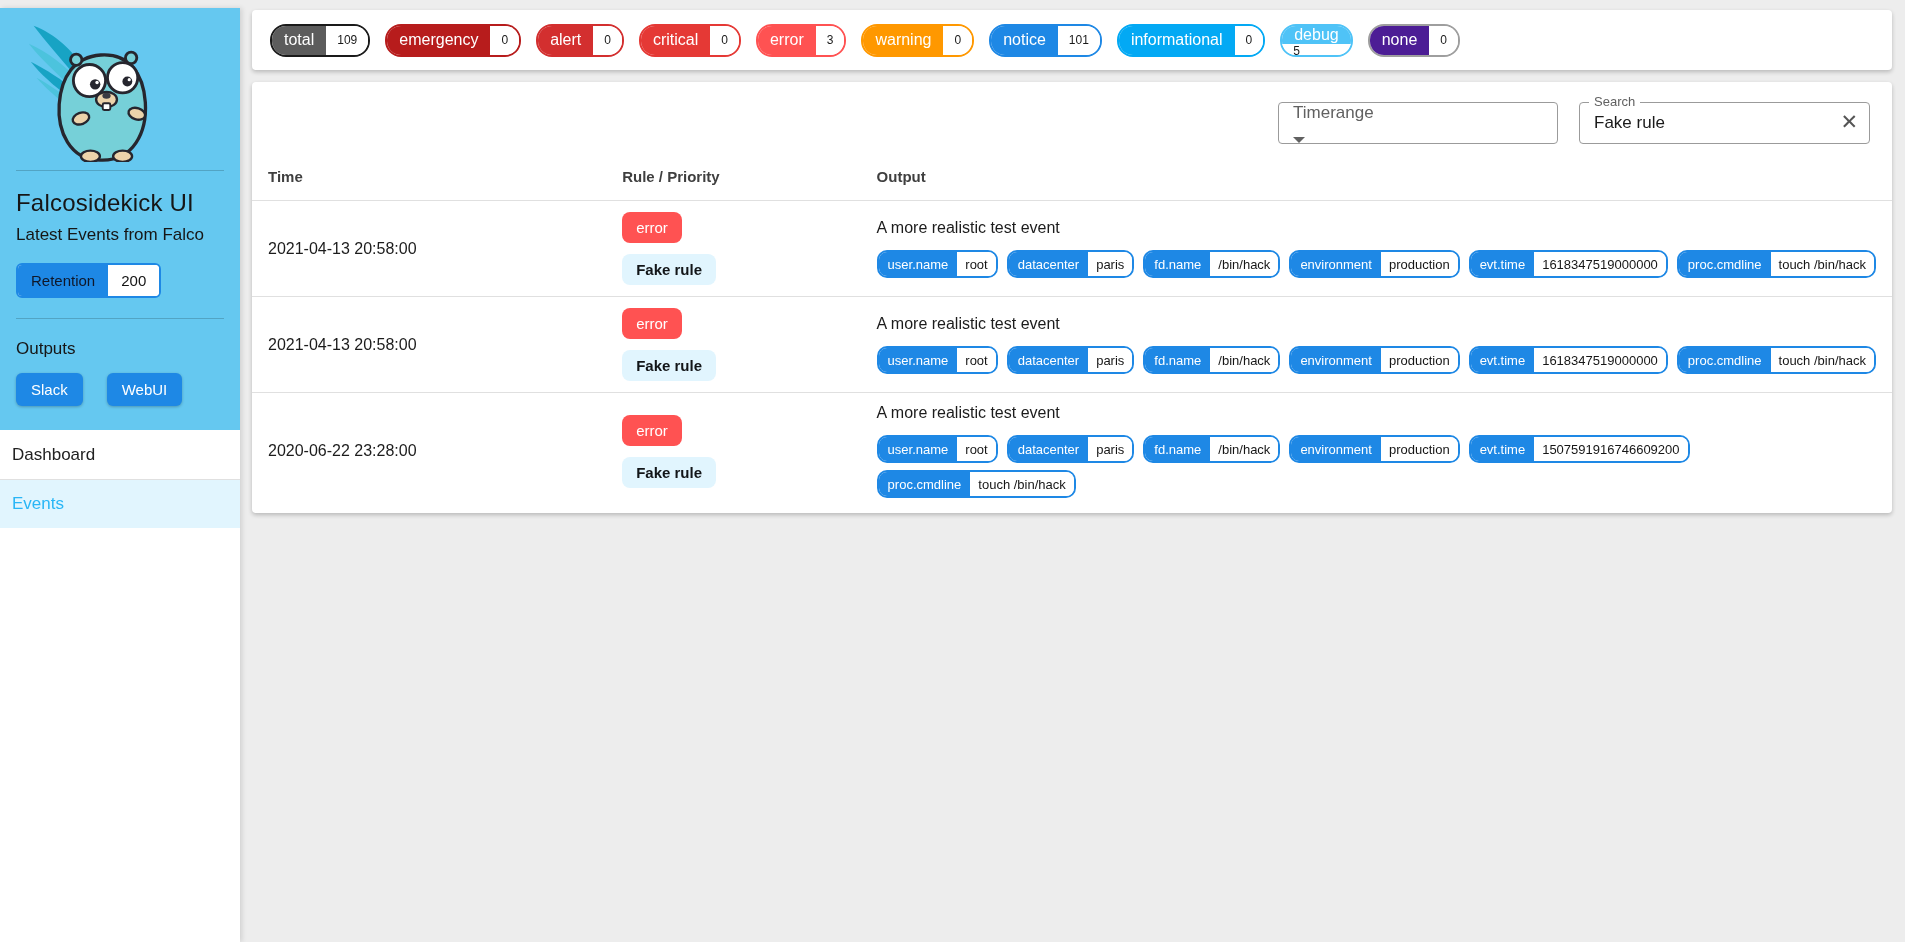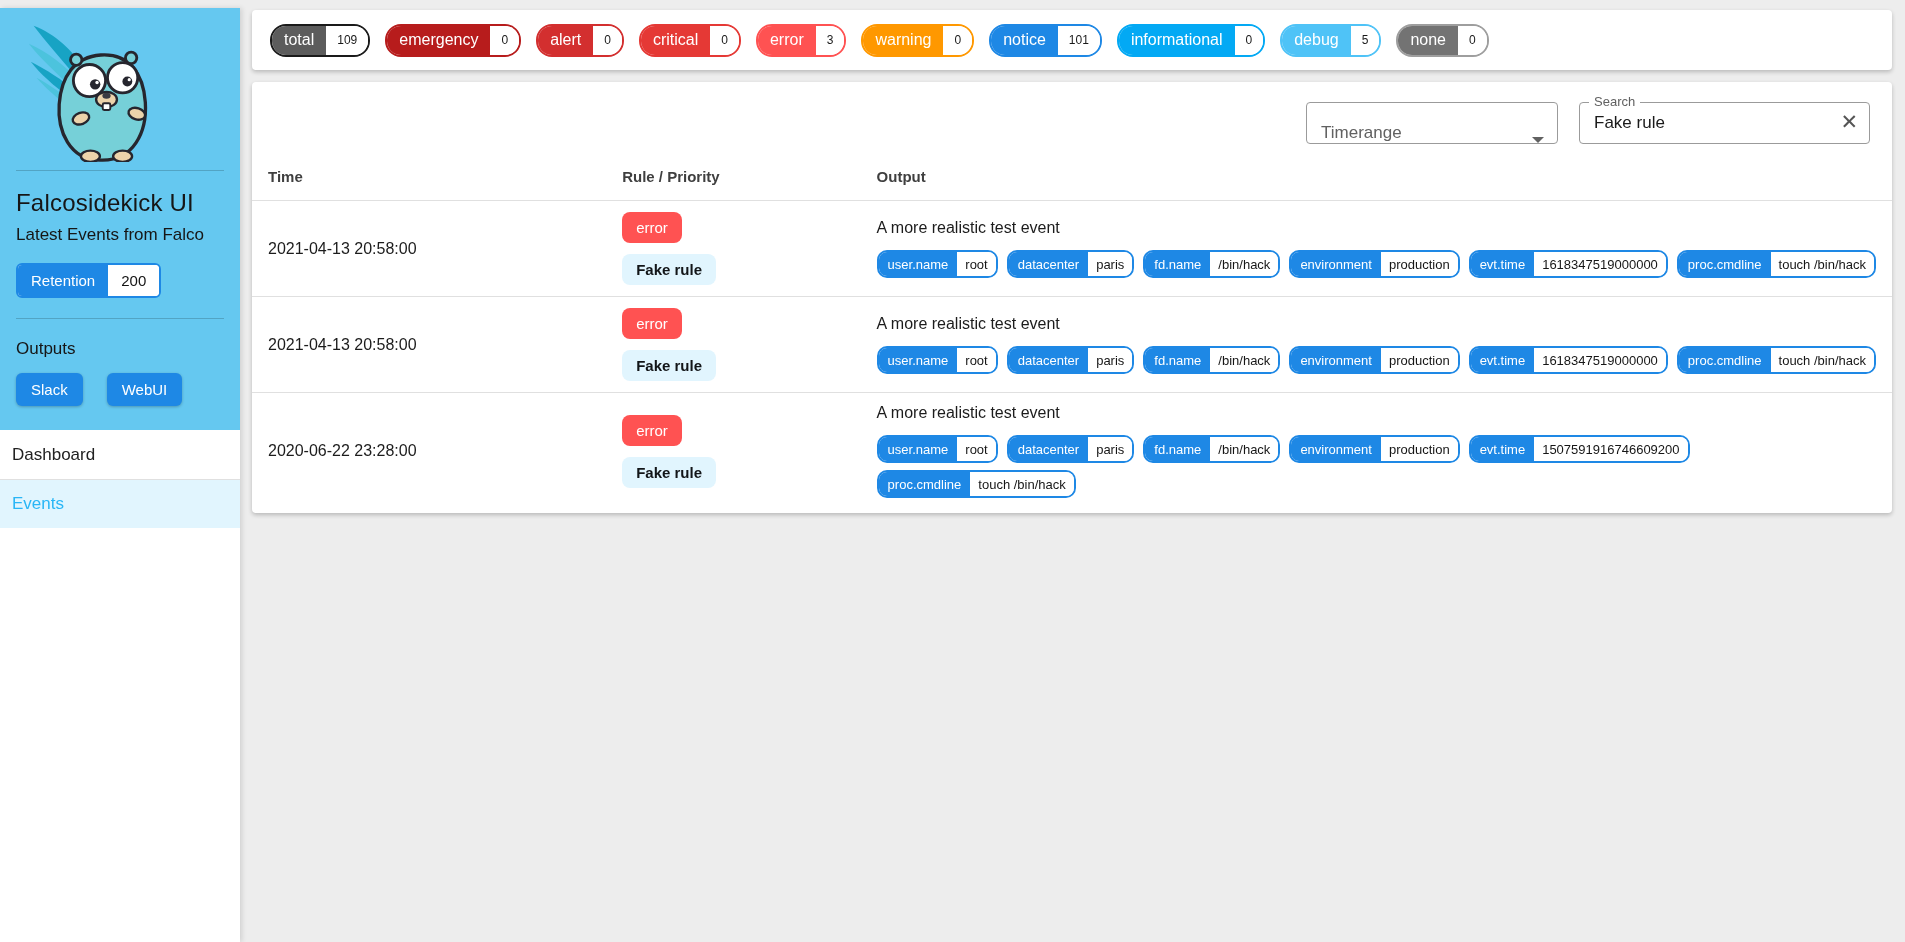--- a/index.html
+++ b/index.html
@@ -25,21 +25,21 @@
     width: 240px; background: #fff;
     box-shadow: 2px 0 5px rgba(0,0,0,.12);
     z-index: 2;
   }
   .sidebar-hero { background: var(--sidebar-blue); padding: 10px 16px 24px; }
   .logo-wrap { width: 160px; height: 142px; margin: 2px 0 6px 2px; }
   .hero-divider { border: none; border-top: 1px solid rgba(0,0,0,.18); margin: 8px 0 0; }
   .app-title { font-size: 24px; font-weight: 500; color: #161616; margin-top: 18px; letter-spacing: .2px; }
   .app-subtitle { font-size: 17px; color: #161616; margin-top: 8px; }
   .retention { display: inline-flex; margin-top: 18px; border: 2px solid var(--accent); border-radius: 6px; overflow: hidden; background: #fff; }
-  .retention .ret-label { background: var(--accent); color: #ffffff; font-size: 15px; padding: 7px 13px; }
+  .retention .ret-label { background: var(--accent); color: #0f172a; font-size: 15px; padding: 7px 13px; }
   .retention .ret-value { background: #fff; color: #141414; font-size: 15px; padding: 7px 13px; }
   .outputs-heading { font-size: 17px; color: #161616; margin: 20px 0 0; }
   .output-buttons { display: flex; gap: 24px; margin-top: 14px; }
   .output-btn {
     background: var(--accent); color: #fff; border: none; border-radius: 6px;
     font-size: 15px; font-family: inherit; padding: 8px 15px; cursor: pointer;
     box-shadow: 0 1px 3px rgba(0,0,0,.25);
   }
   .nav { display: flex; flex-direction: column; }
   .nav-item {
@@ -58,23 +58,23 @@
   .badge {
     display: inline-flex; align-items: stretch; height: 33px;
     border: 2px solid; border-radius: 16px; overflow: hidden; background: #fff; cursor: pointer;
   }
   .badge-label { display: flex; align-items: center; padding: 0 12px; color: #fff; font-size: 16px; }
   .badge-count { display: flex; align-items: center; padding: 0 11px; background: #fff; color: #1a1a1a; font-size: 12px; }
 
   .content-card { min-height: 413px; padding-bottom: 4px; }
   .filter-row { display: flex; justify-content: flex-end; align-items: center; gap: 21px; padding: 20px 22px 12px; }
   .select-box {
-    width: 252px; height: 42px; border: 1px solid #9b9b9b; border-radius: 4px;
-    display: flex; align-items: flex-end; justify-content: space-between;
-    padding: 0 13px 0 14px; color: #616161; font-size: 17px; cursor: pointer; background: #fff;
+    width: 280px; height: 42px; border: 1px solid #9b9b9b; border-radius: 4px;
+    display: flex; align-items: flex-start; justify-content: space-between;
+    padding: 0 13px 0 14px; color: #616161; font-size: 17px; cursor: pointer; background: #fff; flex-direction: column;
   }
   .caret { width: 0; height: 0; border-left: 6px solid transparent; border-right: 6px solid transparent; border-top: 6px solid #616161; }
   .search-box {
     position: relative; width: 291px; height: 42px; border: 1px solid #9b9b9b; border-radius: 4px;
     display: flex; align-items: center; padding: 0 38px 0 14px; background: #fff;
   }
   .search-label { position: absolute; top: -9px; left: 9px; background: #fff; padding: 0 5px; font-size: 13px; color: #616161; }
   .search-input { border: none; outline: none; width: 100%; font-size: 17px; color: #1a1a1a; font-family: inherit; background: transparent; }
   .clear-x { position: absolute; right: 11px; top: 8px; font-size: 21px; color: #555; cursor: pointer; line-height: 1; }
 
@@ -194,26 +194,26 @@
     <span class="badge-count">0</span>
   </div>
         <div class="badge" style="border-color: rgb(30, 136, 229);">
     <span class="badge-label" style="background: rgb(30, 136, 229);">notice</span>
     <span class="badge-count">101</span>
   </div>
         <div class="badge" style="border-color: rgb(3, 169, 244);">
     <span class="badge-label" style="background: rgb(3, 169, 244);">informational</span>
     <span class="badge-count">0</span>
   </div>
-        <div class="badge" style="border-color: rgb(79, 195, 247);">
+        <div class="badge" style="border-color: rgb(79, 195, 247); flex-direction: column;">
     <span class="badge-label" style="background: rgb(79, 195, 247);">debug</span>
     <span class="badge-count">5</span>
   </div>
         <div class="badge" style="border-color: rgb(158, 158, 158);">
-    <span class="badge-label" style="background: #737373;">none</span>
+    <span class="badge-label" style="background: #4c1d95;">none</span>
     <span class="badge-count">0</span>
   </div>
       </div>
   </div>
 
   <div class="card content-card">
     <div class="filter-row">
       <div class="select-box">
         <span>Timerange</span>
         <span class="caret"></span>

